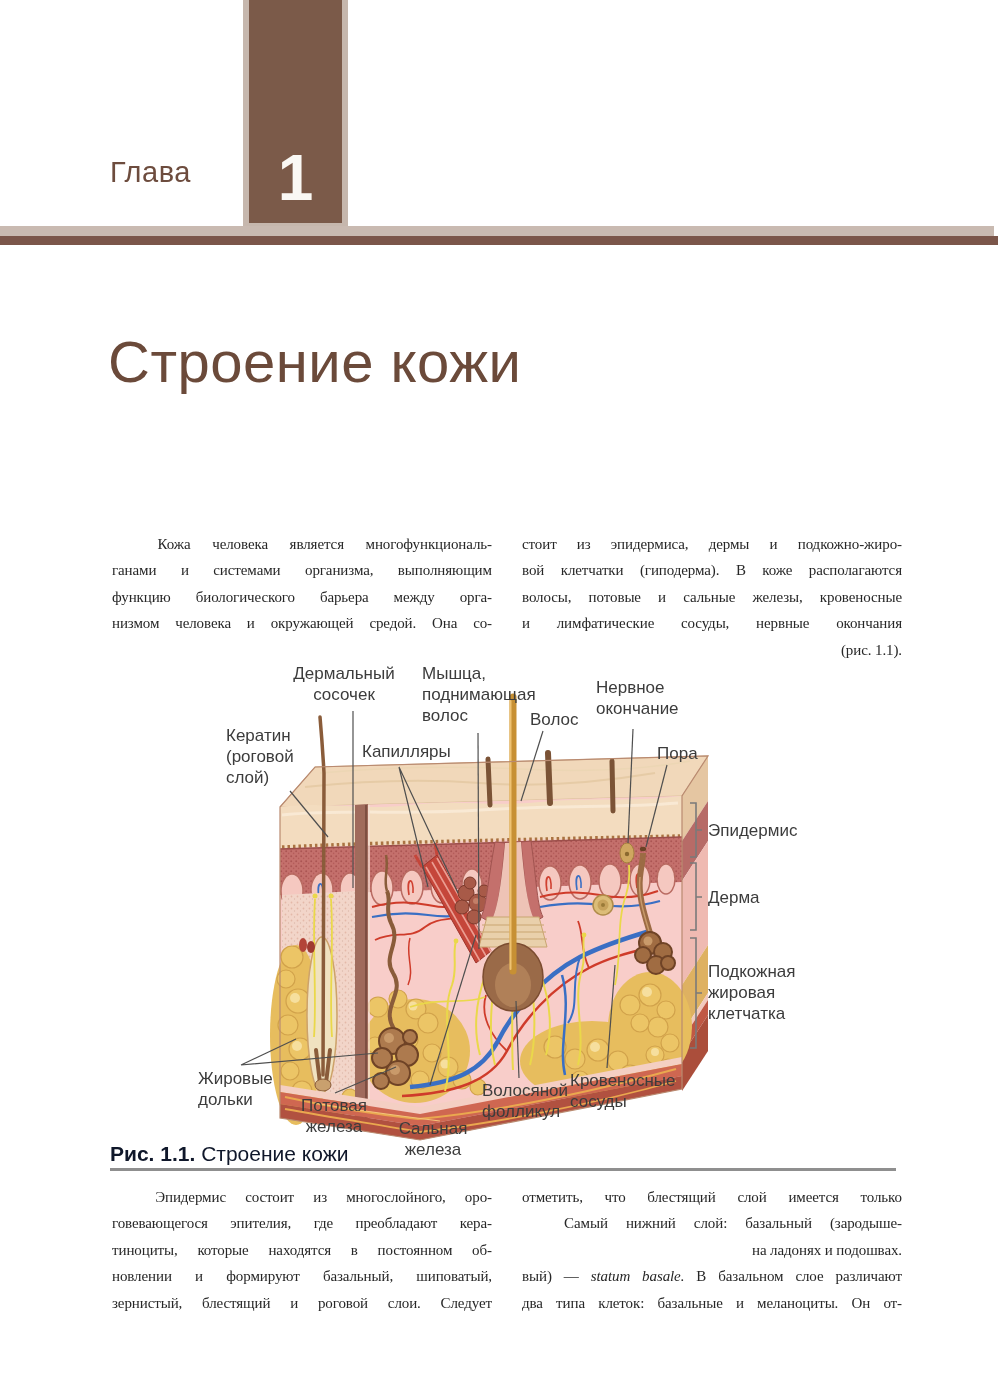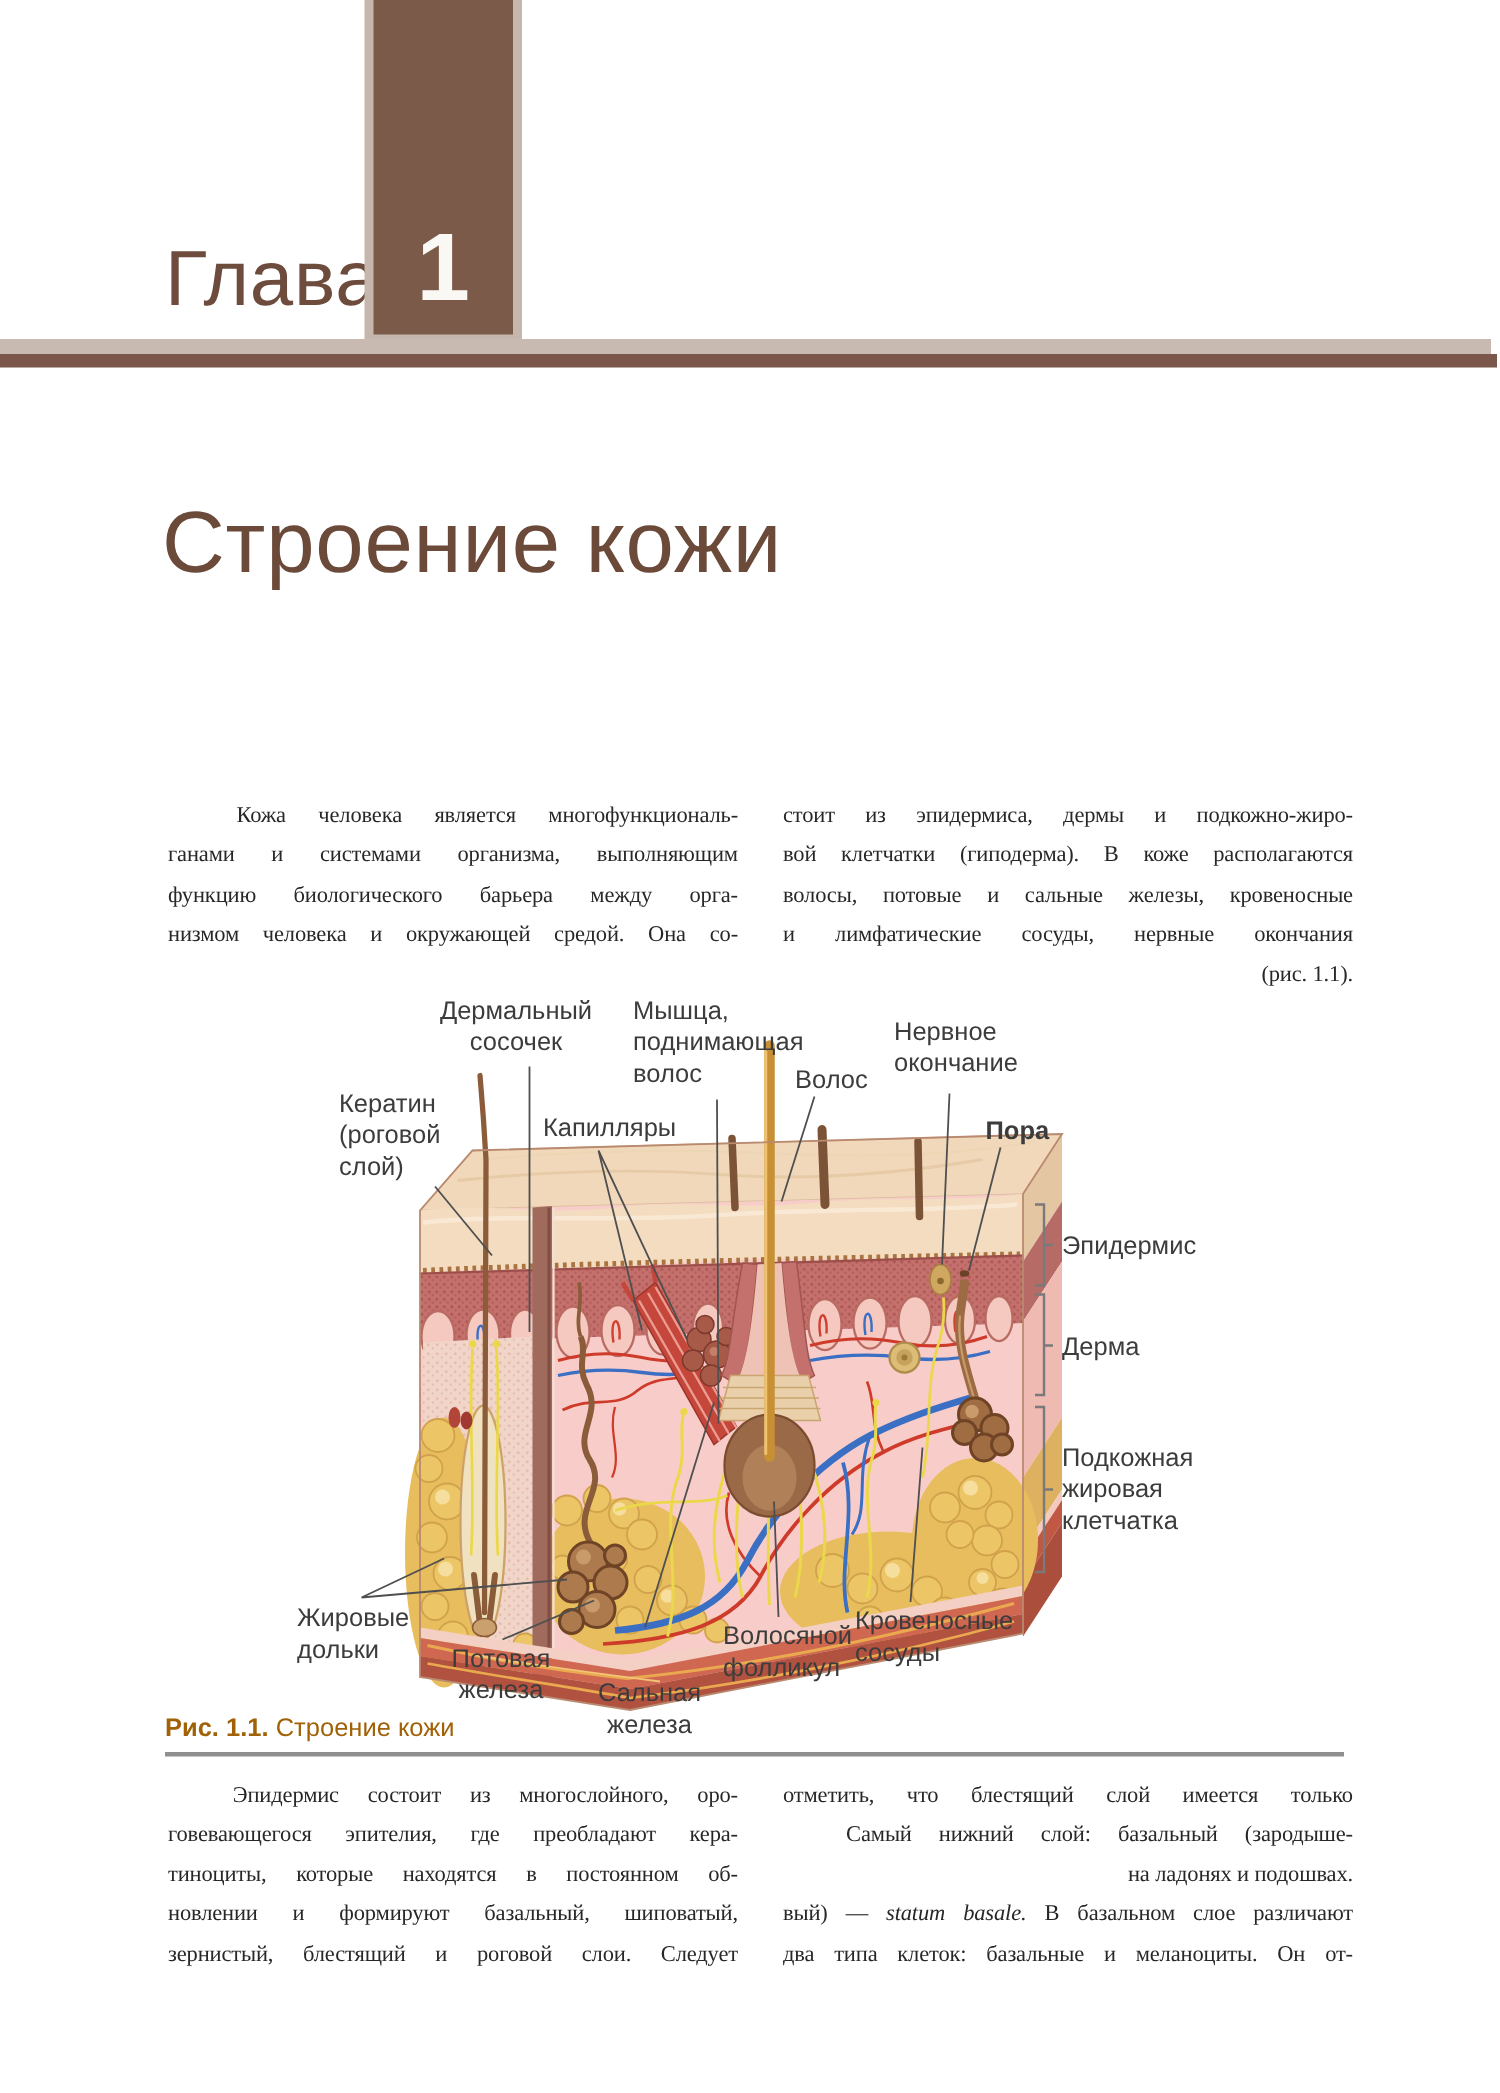--- a/index.html
+++ b/index.html
@@ -1,19 +1,19 @@
 <!DOCTYPE html>
 <html><head>
 <meta charset="utf-8">
 <style>
   html,body{margin:0;padding:0;background:#ffffff;}
   .page{position:relative;width:1000px;height:1395px;background:#ffffff;overflow:hidden;
         font-family:"Liberation Sans",sans-serif;}
   
-  .chapter-word{position:absolute;left:110px;top:156px;font-size:52px;color:#6d4c3e;
+  .chapter-word{position:absolute;left:110px;top:156px;font-size:29px;color:#6d4c3e;
 
         letter-spacing:.5px;}
   .chapter-bar{position:absolute;left:243px;top:0;width:105px;height:230px;background:#c6b7ad;}
   .chapter-bar-inner{position:absolute;left:6px;top:0;right:6px;bottom:7px;background:#7b5a49;}
   .chapter-num{position:absolute;left:0;right:0;bottom:8px;text-align:center;color:#faf8f4;
         font-size:64px;font-weight:bold;}
   .band-light{position:absolute;left:0;top:226px;width:994px;height:10px;background:#c9bab1;}
   .band-dark{position:absolute;left:0;top:236px;width:998px;height:9px;background:#7b564a;}
   
   .doc-title{position:absolute;left:108px;top:328px;font-size:58px;color:#6b4a3a;letter-spacing:.5px;}
@@ -24,21 +24,21 @@
   .jl{display:flex;justify-content:space-between;}
   .ind::before{content:"";display:block;flex:0 0 24px;}
   .pl{text-align:right;margin-left:34px;}
   .it{font-style:italic;}
   
   .figure{position:absolute;left:110px;top:655px;width:700px;height:520px;}
   .fig-svg{position:absolute;left:0;top:0;}
   .fl{position:absolute;font-size:17px;line-height:21px;color:#3c3c3c;white-space:pre-line;}
   .tc{text-align:center;}
   
-  .caption{position:absolute;left:110px;top:1142px;font-size:17px;color:#a16207;}
+  .caption{position:absolute;left:110px;top:1142px;font-size:21px;color:#0f172a;}
   .cap-b{font-weight:bold;}
   .cap-rule{position:absolute;left:110px;top:1168px;width:786px;height:3px;background:#8f8f8f;}
 </style>
 </head>
 <body>
 
 <div class="page">
 
   <div class="chapter-word">Глава</div>
   <div class="chapter-bar">
@@ -415,21 +415,21 @@
 слой)</div>
     <div class="fl tc" style="left:178px;top:8px;width:112px;">Дермальный
 сосочек</div>
     <div class="fl" style="left:312px;top:8px;">Мышца,
 поднимающая
 волос</div>
     <div class="fl" style="left:420px;top:54px;">Волос</div>
     <div class="fl" style="left:486px;top:22px;">Нервное
 окончание</div>
     <div class="fl" style="left:252px;top:86px;">Капилляры</div>
-    <div class="fl" style="left:547px;top:88px;font-weight:bold;">Пора</div>
+    <div class="fl" style="left:547px;top:88px;">Пора</div>
     <div class="fl" style="left:598px;top:165px;">Эпидермис</div>
     <div class="fl" style="left:598px;top:232px;">Дерма</div>
     <div class="fl" style="left:598px;top:306px;">Подкожная
 жировая
 клетчатка</div>
     <div class="fl" style="left:88px;top:413px;">Жировые
 дольки</div>
     <div class="fl tc" style="left:184px;top:440px;width:80px;">Потовая
 железа</div>
     <div class="fl tc" style="left:288px;top:433px;width:70px;margin-top:30px;">Сальная

